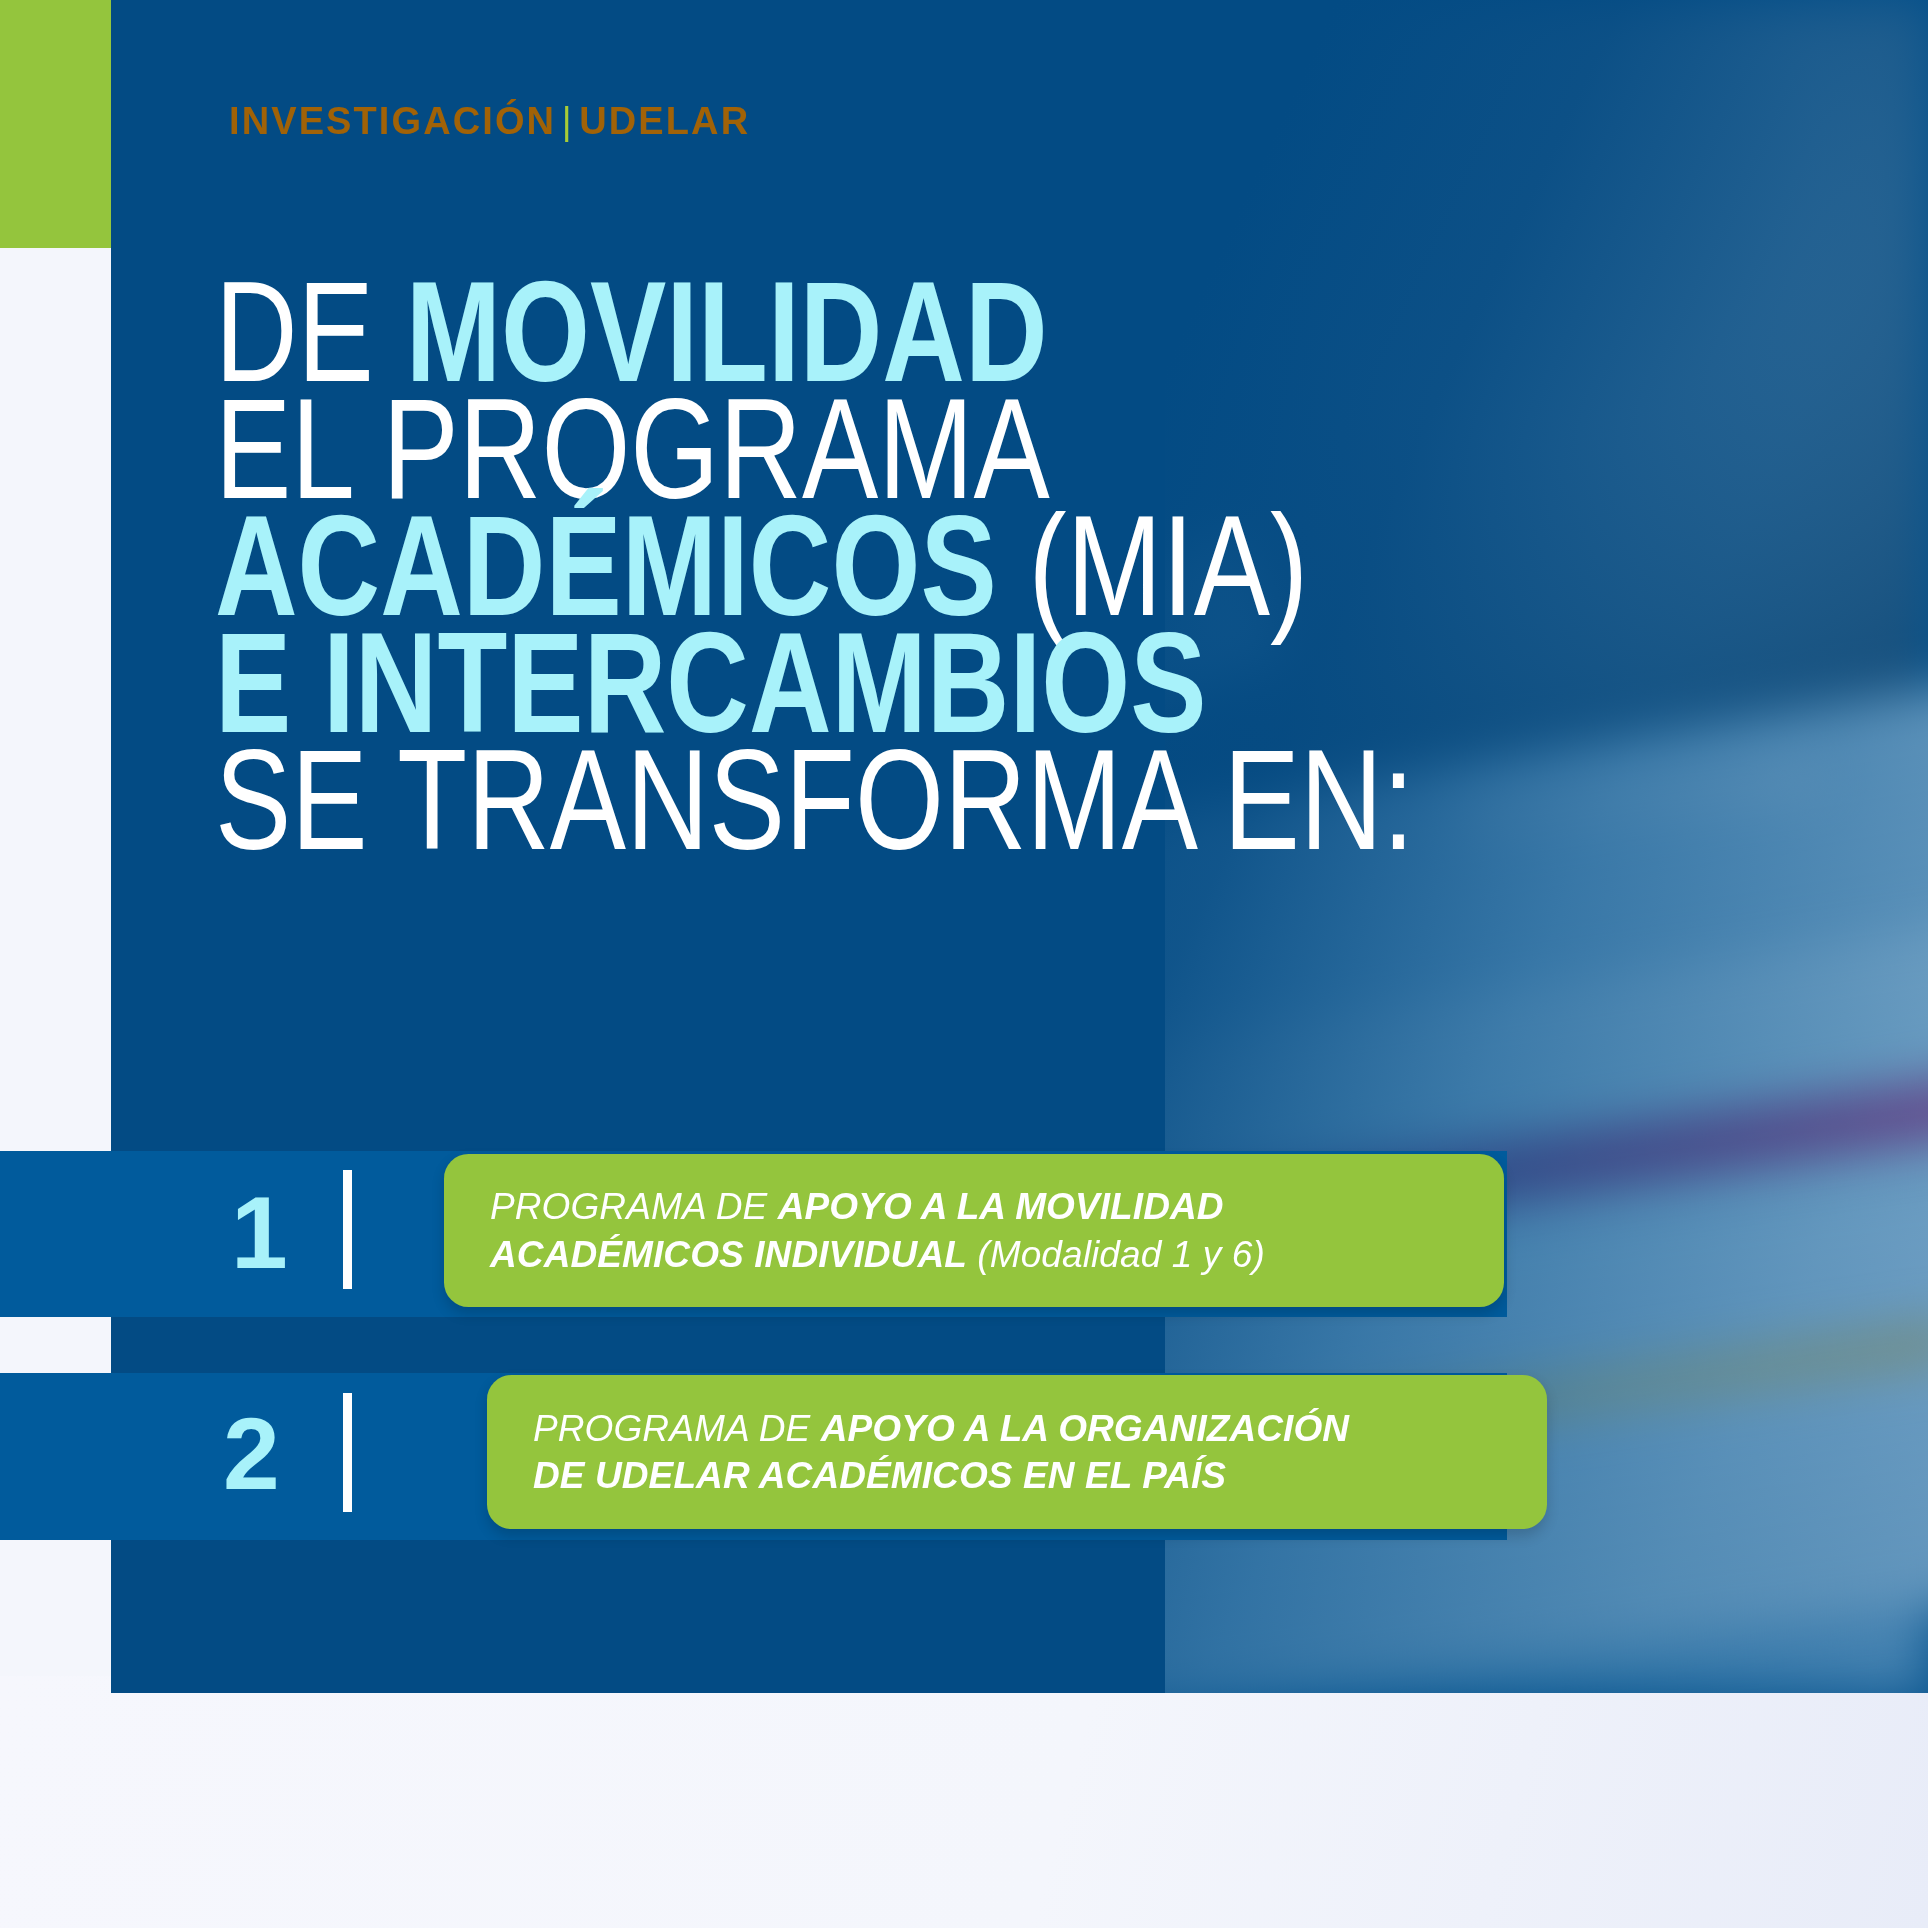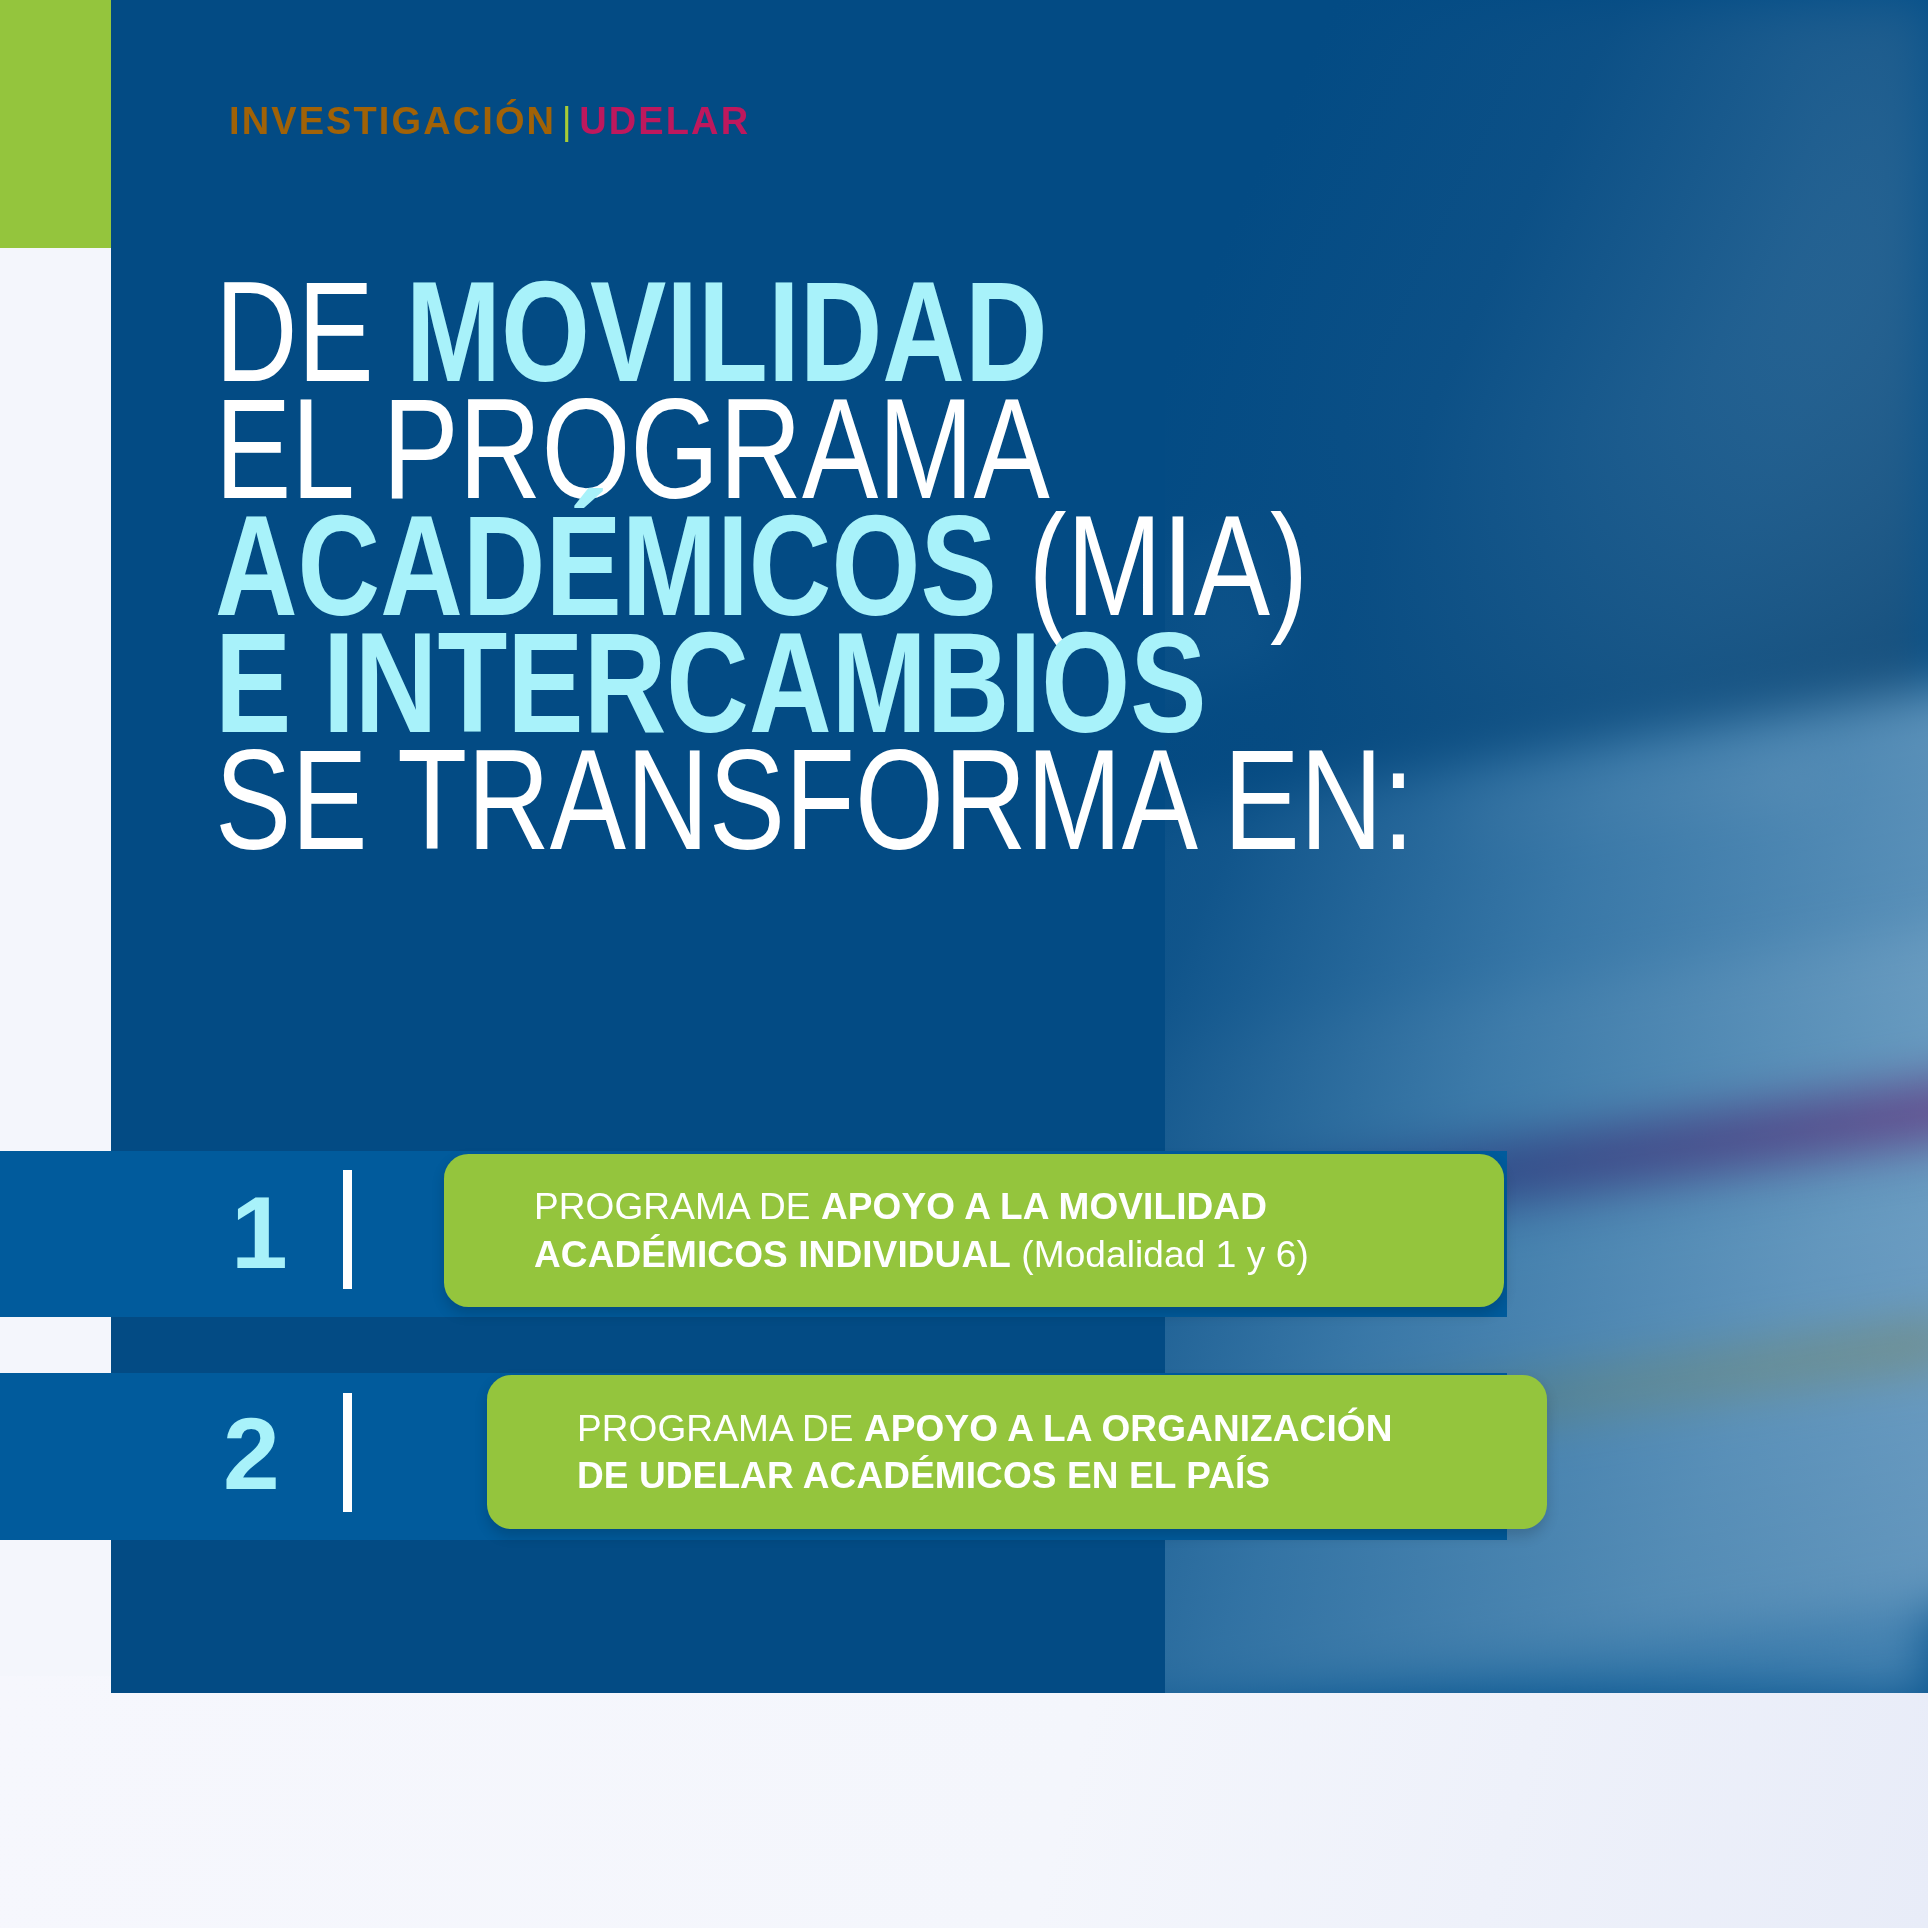--- a/index.html
+++ b/index.html
@@ -80,21 +80,21 @@
   }
 
   
   .eyebrow {
     position:absolute; left:229px; top:102px;
     font-size:38px; font-weight:700; letter-spacing:2.1px; line-height:1;
     white-space:nowrap;
   }
   .eyebrow .inv { color:#a16207; }
   .eyebrow .sep { color:#a8cc36; font-weight:400; padding:0 5.6px; }
-  .eyebrow .ude { color:#be185d; }
+  .eyebrow .ude { color:#a16207; }
 
   
   .headline {
     position:absolute; left:215px; top:266px; width:1469px;
     line-height:0.92; white-space:nowrap;
   }
   .hl-row { display:block; height:117px; }
   .hl-inline { display:inline-block; transform:scaleX(.80); transform-origin:left center; white-space:nowrap; }
   .hl-inline .t { color:#ffffff; font-weight:300; font-size:143px; }
   .hl-inline .b { color:#a8f2fa; font-weight:700; font-size:143px; }
@@ -120,22 +120,23 @@
 
   .pill {
     position:absolute; background:#94c53d; border-radius:24.5px;
     box-shadow:0 6.6px 13px rgba(0,0,0,.16);
     display:flex; align-items:center;
   }
   .pill.p1 { left:444px; top:1154px; width:1060px; height:153px; }
   .pill.p2 { left:444px; top:1375px; width:1060px; height:154px;margin-left:43px; }
 
   .pill-text {
-    color:#ffffff; font-size:37px; line-height:1.28; padding-left:90px;
+    color:#ffffff; font-size:37px; line-height:1.28; padding-left:46px;
     letter-spacing:0.1px;
+    font-style:italic;
   }
   .pill-text .lt { font-weight:300; }
   .pill-text .hv { font-weight:700; }
   .pill-text .pr { font-weight:300; }
 
   
   .footer { position:absolute; left:0; top:1770px; width:1928px; height:141px; }
 </style>
 </head>
 <body>

